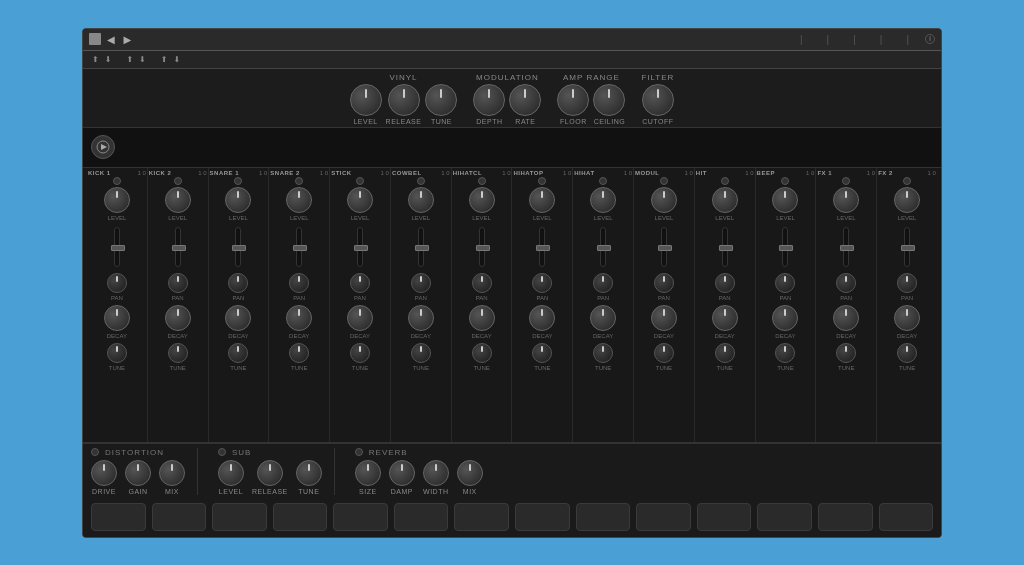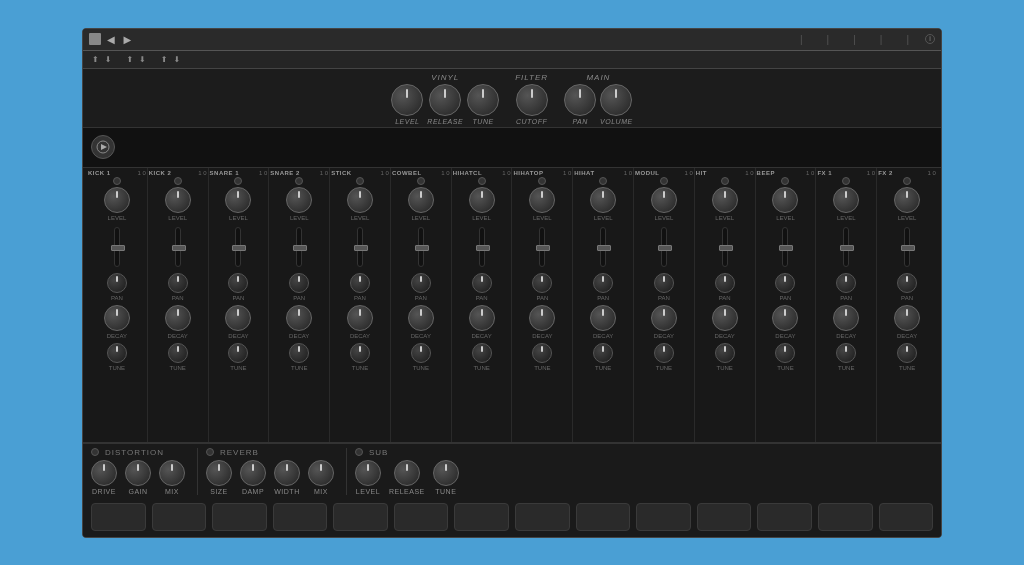--- a/index.html
+++ b/index.html
@@ -71,21 +71,20 @@
       gap: 3px;
     }
     .menu-bar-item .val { color: #ddd; }
     .menu-bar-item .arrow { color: #888; font-size: 8px; }
     
     .top-section {
       background: #1c1c1c;
       padding: 4px 8px 2px 8px;
       border-bottom: 1px solid #333;
       flex-shrink: 0;
-      font-style: italic;
     }
     .section-group {
       display: flex;
       flex-direction: column;
       align-items: center;
     }
     .section-group-label {
       color: #888;
       font-size: 8px;
       letter-spacing: 1px;
@@ -258,21 +257,21 @@
     
     .effects-section {
       background: #1a1a1a;
       border-top: 1px solid #333;
       flex-shrink: 0;
       padding: 4px 8px;
     }
     .effects-row {
       display: flex;
       align-items: flex-end;
-      gap: 0;
+      gap: 12px;
     }
     .effect-group {
       display: flex;
       flex-direction: column;
       align-items: flex-start;
       padding: 0 12px 0 0;
       border-right: 1px solid #333;
       margin-right: 8px;
     }
     .effect-group:last-child { border-right: none; margin-right: 0; }
@@ -384,45 +383,58 @@
             <span class="knob-label">RELEASE</span>
           </div>
           <div class="knob-item">
             <div class="knob knob-lg"></div>
             <span class="knob-label">TUNE</span>
           </div>
         </div>
       </div>
 
 
-
+      <div class="section-group">
+        <div class="section-group-label">MODULATION</div>
+        <div class="knob-row">
+          <div class="knob-item">
+            <div class="knob knob-lg"></div>
+            <span class="knob-label">DEPTH</span>
+          </div>
+          <div class="knob-item">
+            <div class="knob knob-lg"></div>
+            <span class="knob-label">RATE</span>
+          </div>
+        </div>
+      </div>
+
+      <div class="section-group">
+        <div class="section-group-label">AMP RANGE</div>
+        <div class="knob-row">
+          <div class="knob-item">
+            <div class="knob knob-lg"></div>
+            <span class="knob-label">FLOOR</span>
+          </div>
+          <div class="knob-item">
+            <div class="knob knob-lg"></div>
+            <span class="knob-label">CEILING</span>
+          </div>
+        </div>
+      </div>
 
       <div class="section-group">
         <div class="section-group-label">FILTER</div>
         <div class="knob-row">
           <div class="knob-item">
             <div class="knob knob-lg"></div>
             <span class="knob-label">CUTOFF</span>
           </div>
         </div>
       </div>
 
-      <div class="section-group">
-        <div class="section-group-label">MAIN</div>
-        <div class="knob-row">
-          <div class="knob-item">
-            <div class="knob knob-lg"></div>
-            <span class="knob-label">PAN</span>
-          </div>
-          <div class="knob-item">
-            <div class="knob knob-lg"></div>
-            <span class="knob-label">VOLUME</span>
-          </div>
-        </div>
-      </div>
 
     </div>
   </div>
 
   <div class="logo-title-row">
     <div class="logo-area">
       <div class="logo-icon">
         <svg width="14" height="14" viewBox="0 0 14 14">
           <circle cx="7" cy="7" r="6" fill="none" stroke="#888" stroke-width="1"></circle>
           <polygon points="5,4 11,7 5,10" fill="#aaa"></polygon>
@@ -769,66 +781,66 @@
       <div class="knob-item">
         <div class="knob knob-md"></div>
         <span class="knob-label">MIX</span>
       </div>
 
       </div>
     </div>
         <div class="effect-group">
       <div class="effect-group-label">
         <span class="led" style="display:inline-block;"></span>
-        REVERB
+        SUB
       </div>
       <div class="effect-knobs-row">
 
       <div class="knob-item">
         <div class="knob knob-md"></div>
-        <span class="knob-label">SIZE</span>
-      </div>
-
-      <div class="knob-item">
-        <div class="knob knob-md"></div>
-        <span class="knob-label">DAMP</span>
-      </div>
-
-      <div class="knob-item">
-        <div class="knob knob-md"></div>
-        <span class="knob-label">WIDTH</span>
-      </div>
-
-      <div class="knob-item">
-        <div class="knob knob-md"></div>
-        <span class="knob-label">MIX</span>
+        <span class="knob-label">LEVEL</span>
+      </div>
+
+      <div class="knob-item">
+        <div class="knob knob-md"></div>
+        <span class="knob-label">RELEASE</span>
+      </div>
+
+      <div class="knob-item">
+        <div class="knob knob-md"></div>
+        <span class="knob-label">TUNE</span>
       </div>
 
       </div>
     </div>
         <div class="effect-group">
       <div class="effect-group-label">
         <span class="led" style="display:inline-block;"></span>
-        SUB
+        REVERB
       </div>
       <div class="effect-knobs-row">
 
       <div class="knob-item">
         <div class="knob knob-md"></div>
-        <span class="knob-label">LEVEL</span>
-      </div>
-
-      <div class="knob-item">
-        <div class="knob knob-md"></div>
-        <span class="knob-label">RELEASE</span>
-      </div>
-
-      <div class="knob-item">
-        <div class="knob knob-md"></div>
-        <span class="knob-label">TUNE</span>
+        <span class="knob-label">SIZE</span>
+      </div>
+
+      <div class="knob-item">
+        <div class="knob knob-md"></div>
+        <span class="knob-label">DAMP</span>
+      </div>
+
+      <div class="knob-item">
+        <div class="knob knob-md"></div>
+        <span class="knob-label">WIDTH</span>
+      </div>
+
+      <div class="knob-item">
+        <div class="knob knob-md"></div>
+        <span class="knob-label">MIX</span>
       </div>
 
       </div>
     </div>
       </div>
   </div>
 
   <div class="pads-section" id="pads-container">
   <div class="pad"></div>
       <div class="pad"></div>

